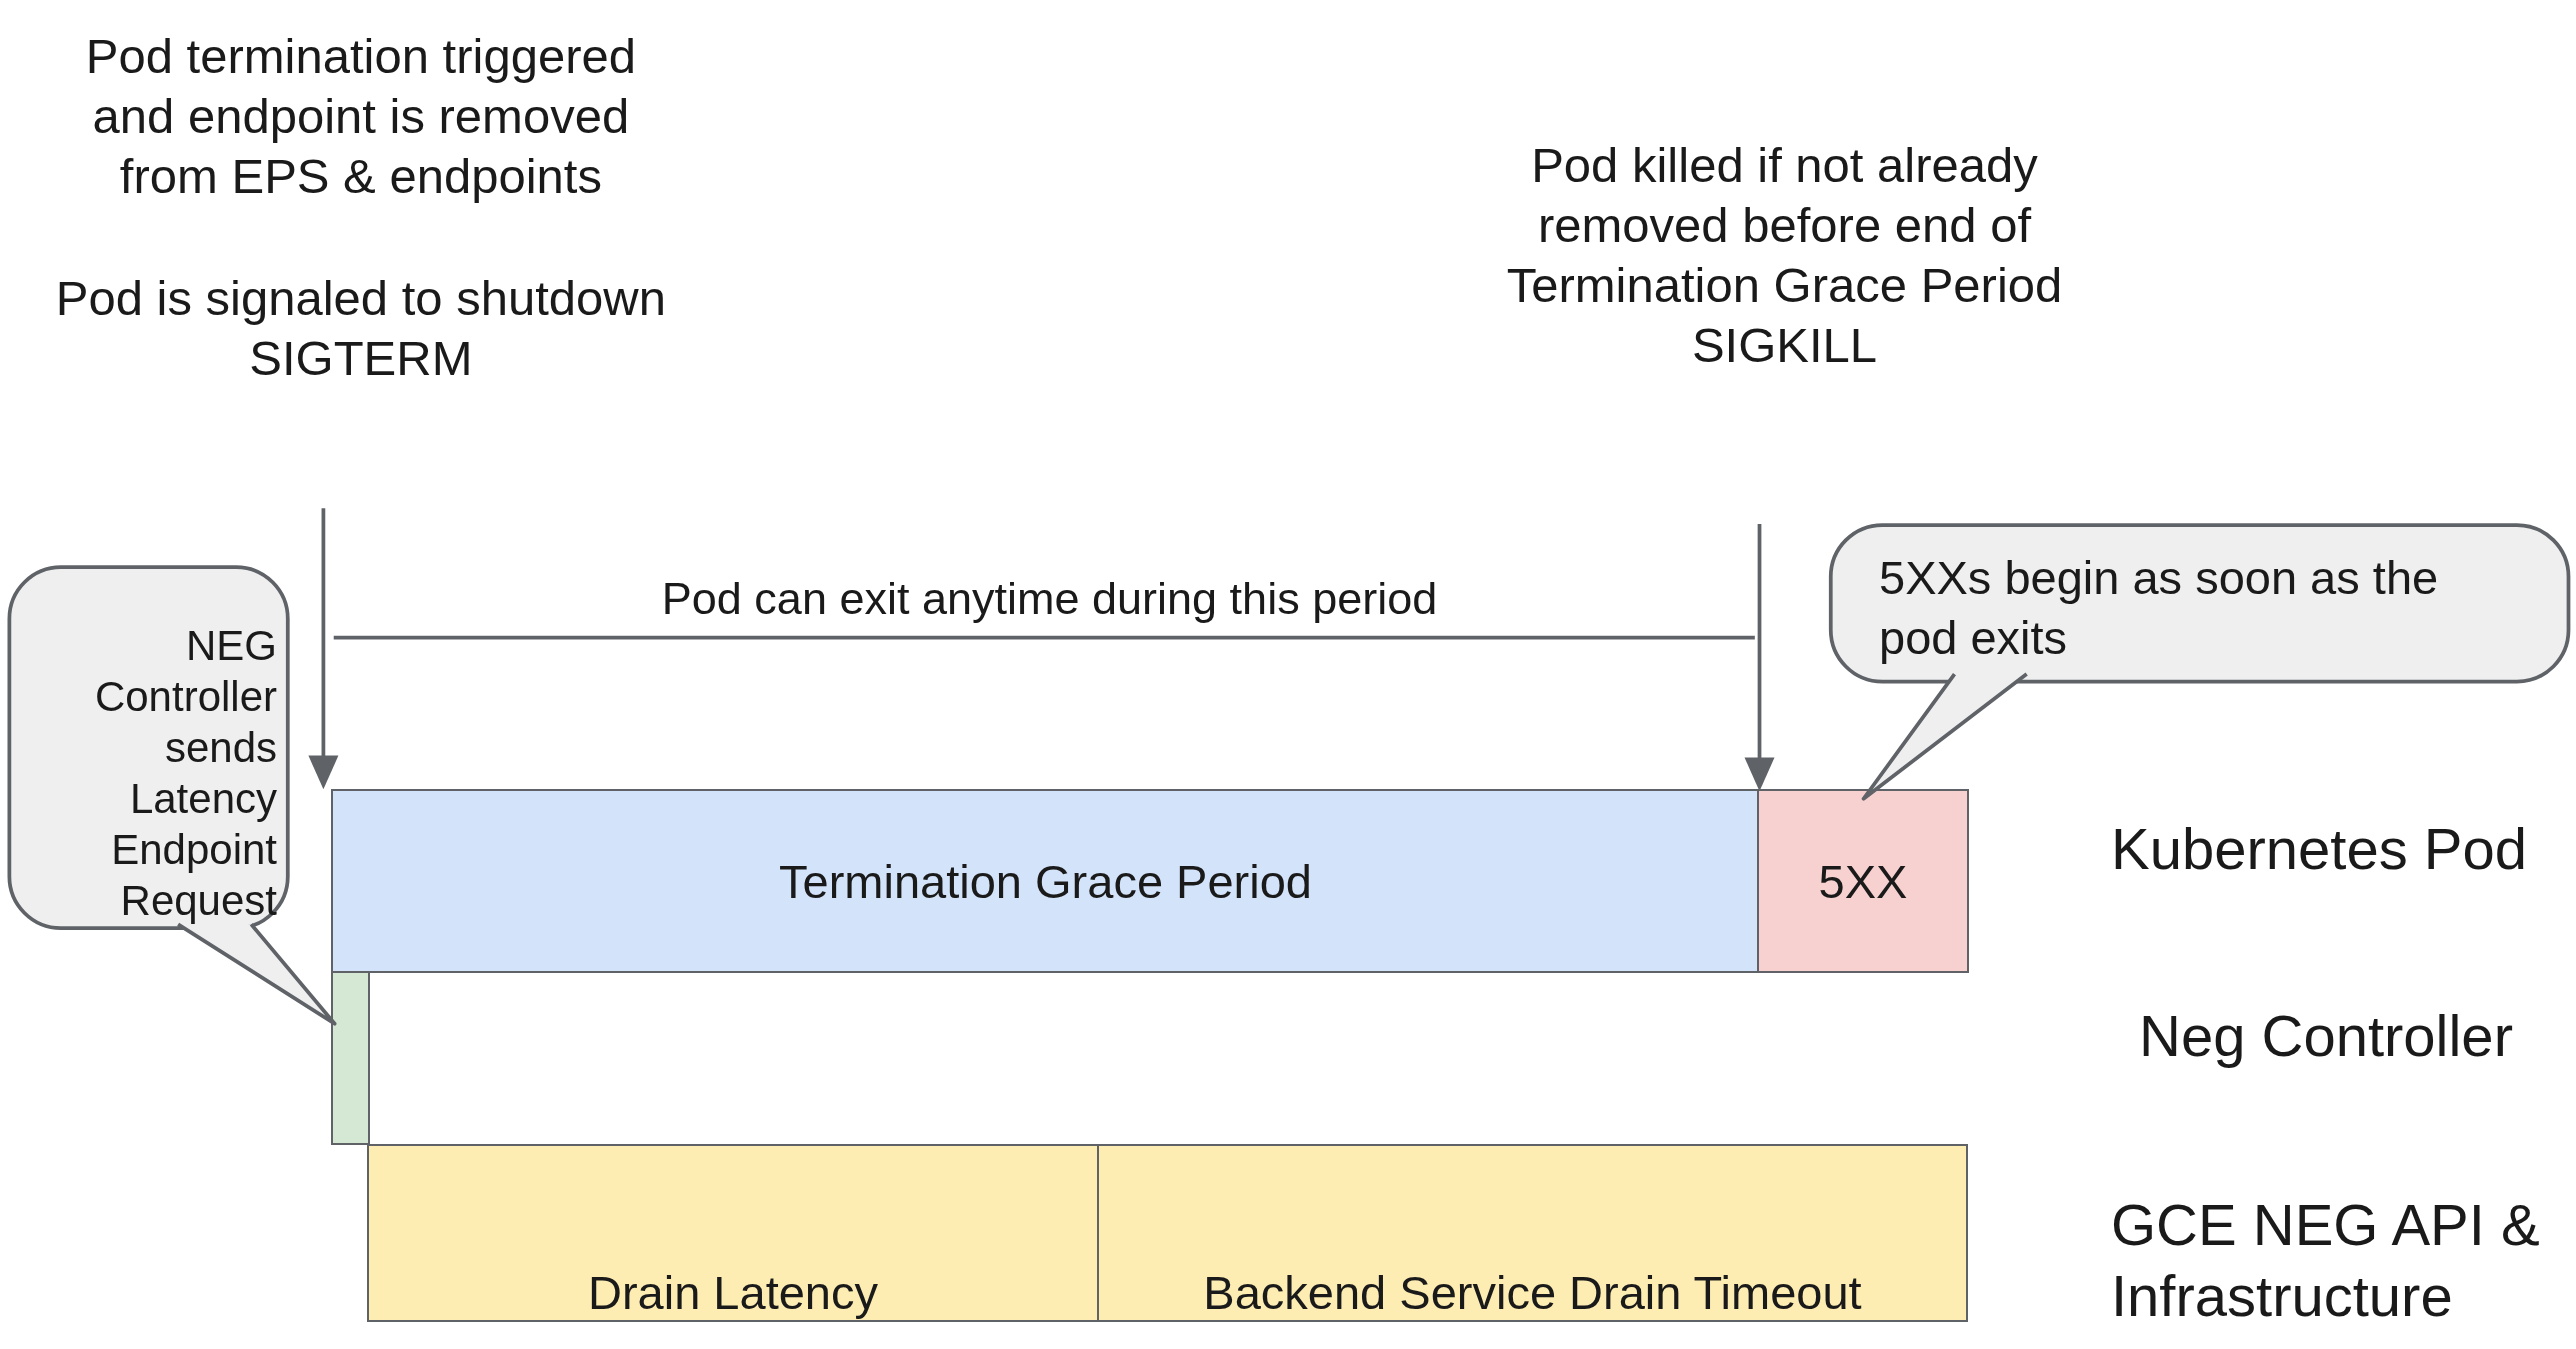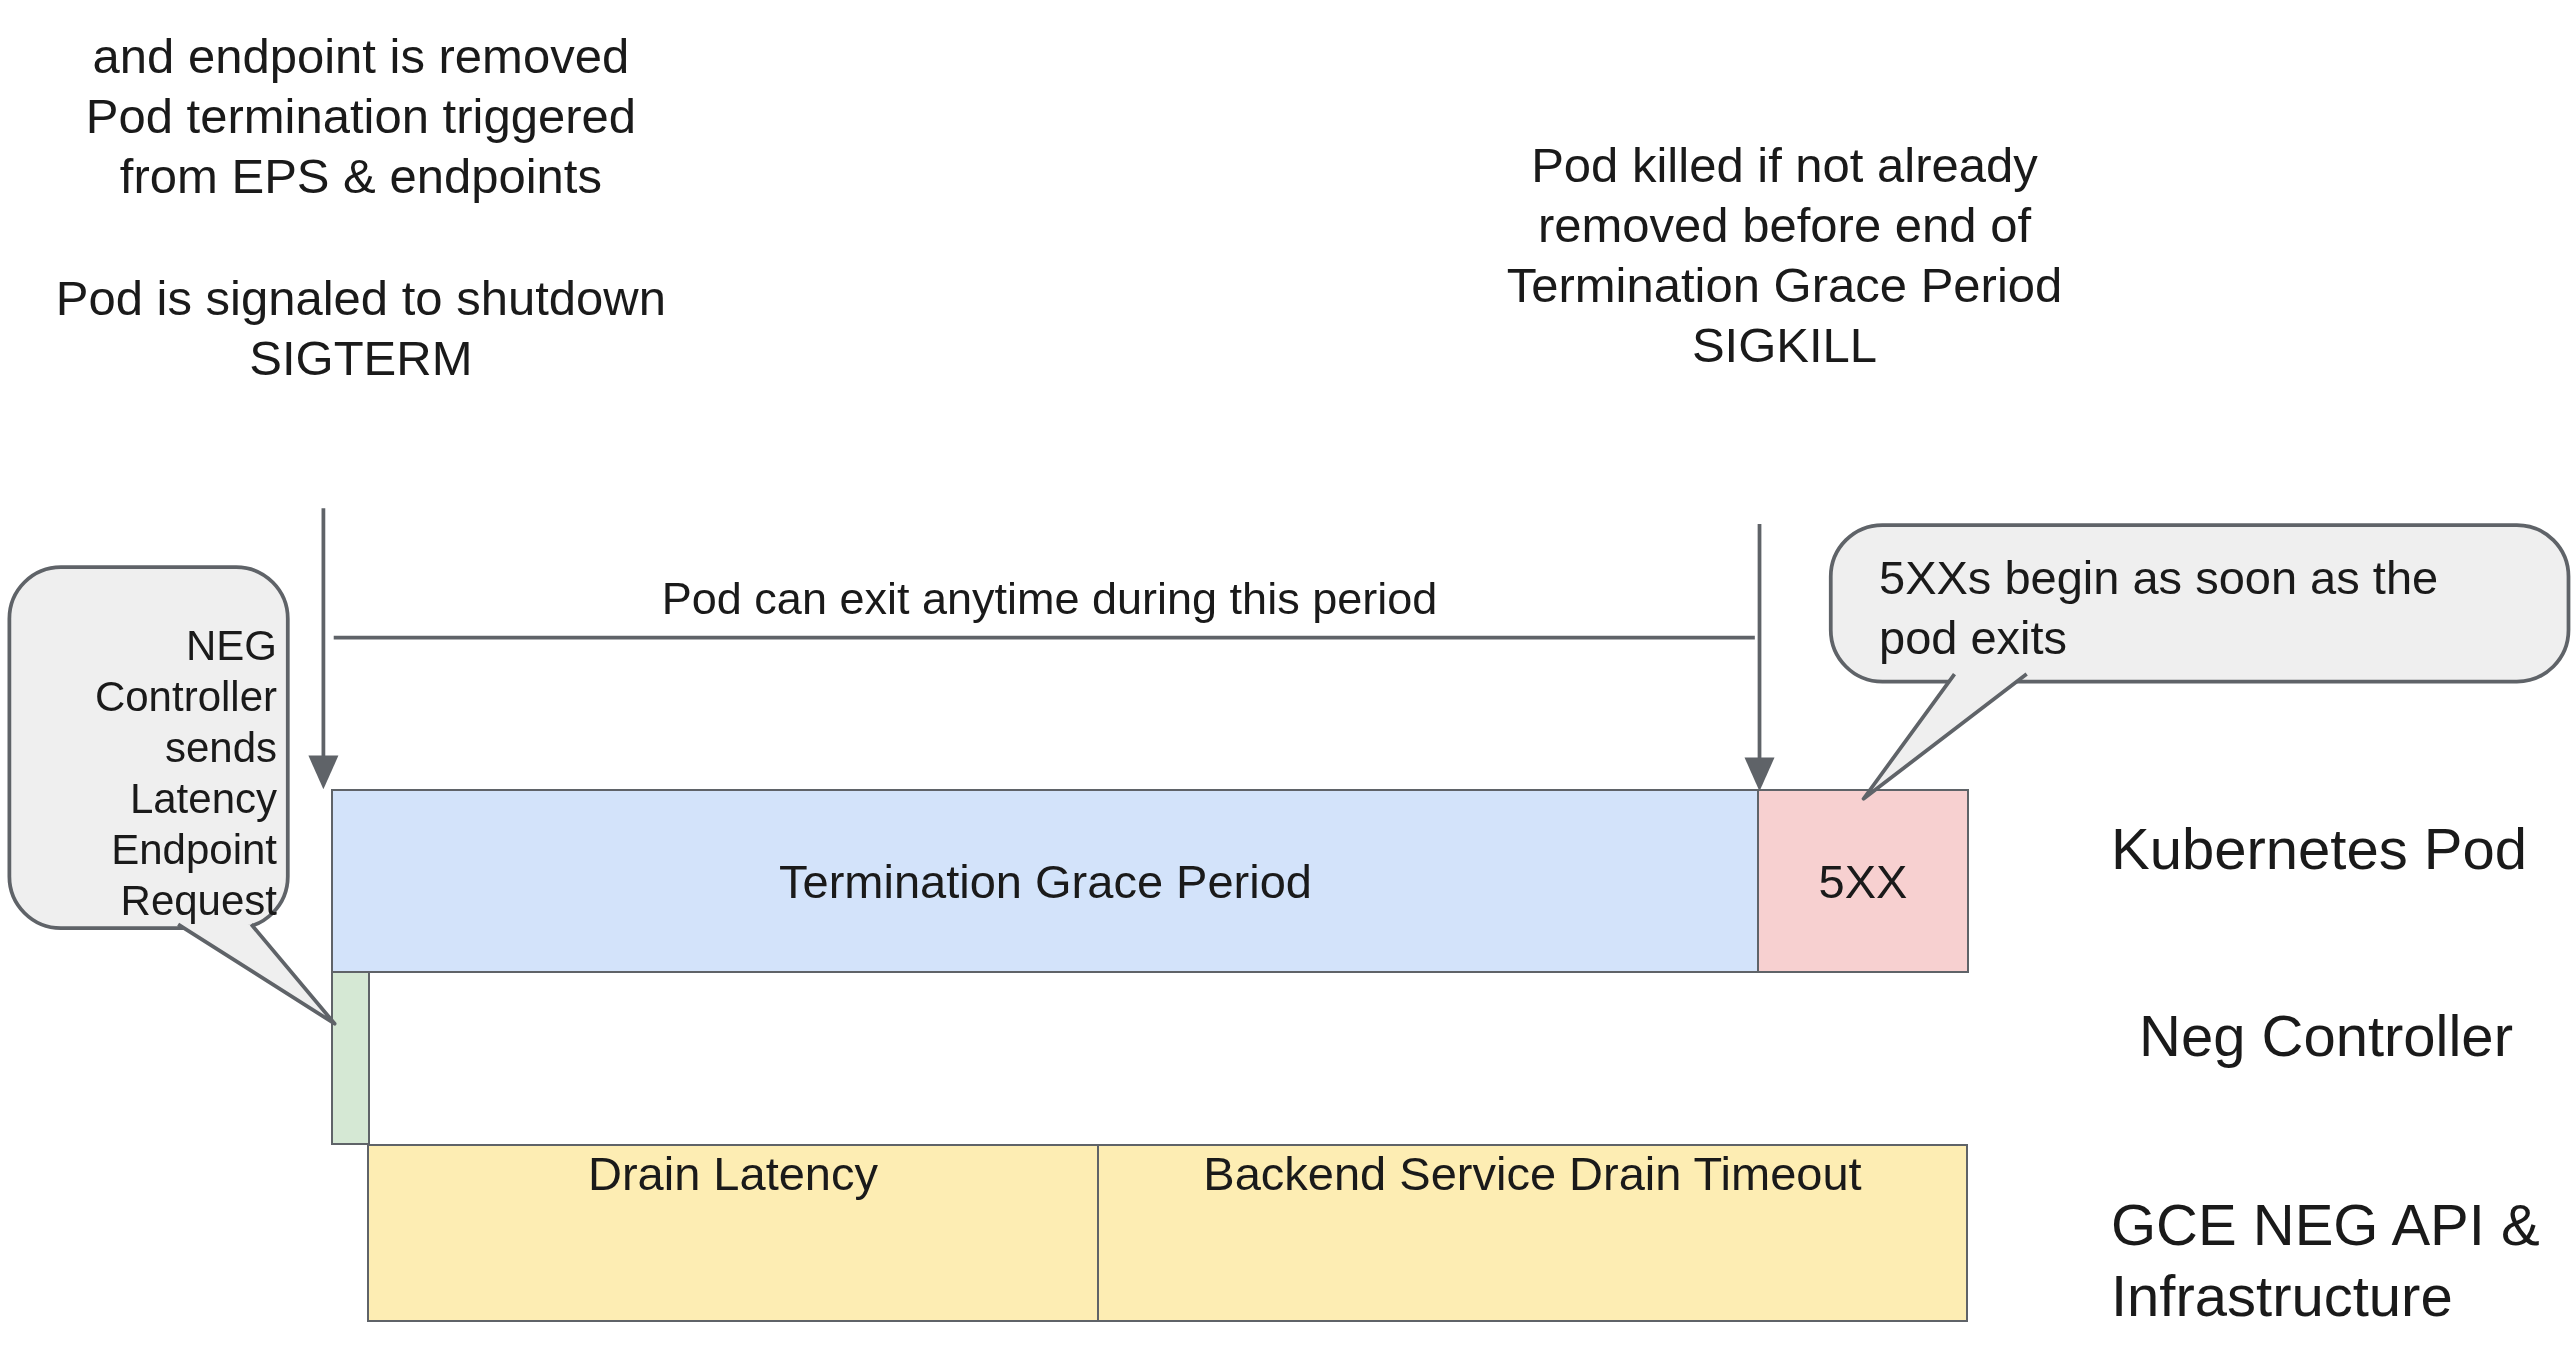--- a/index.html
+++ b/index.html
@@ -28,21 +28,21 @@
     z-index: 1;
   }
   .bar-label { font-size: 47px; white-space: nowrap; }
 
   .bar-blue   { left: 331px;  top: 789px;  width: 1429px; height: 184px; background: #d3e3fa; }
   .bar-pink   { left: 1757px; top: 789px;  width: 212px;  height: 184px; background: #f7d0d0; }
   .bar-green  { left: 331px;  top: 971px; width: 39px;   height: 174px; background: #d5e8d4; }
   .bar-yellow { left: 367px;  top: 1144px; width: 1601px; height: 178px; background: #fdedb3; padding: 0; }
   .bar-yellow { justify-content: flex-start; }
   .y-cell {
-    height: 100%; display: flex; align-items: flex-start; justify-content: center;
+    height: 100%; display: flex; align-items: flex-end; justify-content: center;
     box-sizing: border-box;
   }
   .y-cell-1 { width: 728px; }
   .y-cell-2 { flex: 1; border-left: 2.8px solid #5f6368; }
 
   .row-label {
     position: absolute; left: 2111px; z-index: 2;
     font-size: 58px; line-height: 71px; white-space: nowrap;
   }
   .row-label-k8s { top: 813px; }
@@ -58,22 +58,22 @@
   .bubble-text-left { left: 43px; top: 620px; width: 234px; font-size: 42px; line-height: 51px; text-align: right; }
   .bubble-text-right { left: 1879px; top: 548px; width: 666px; font-size: 47px; line-height: 60px; }
   .bubble-text .line { white-space: nowrap; }
 </style>
 </head>
 <body>
 
 <div id="canvas">
 
   <div class="note" style="left:23.4px; top:26px; width:675px;">
+    <div class="line">Pod termination triggered</div>
     <div class="line">and endpoint is removed</div>
-    <div class="line">Pod termination triggered</div>
     <div class="line">from EPS &amp; endpoints</div>
   </div>
   <div class="note" style="left:23.4px; top:268px; width:675px;">
     <div class="line">Pod is signaled to shutdown</div>
     <div class="line">SIGTERM</div>
   </div>
 
   <div class="note" style="left:1391px; top:135px; width:787px;">
     <div class="line">Pod killed if not already</div>
     <div class="line">removed before end of</div>

